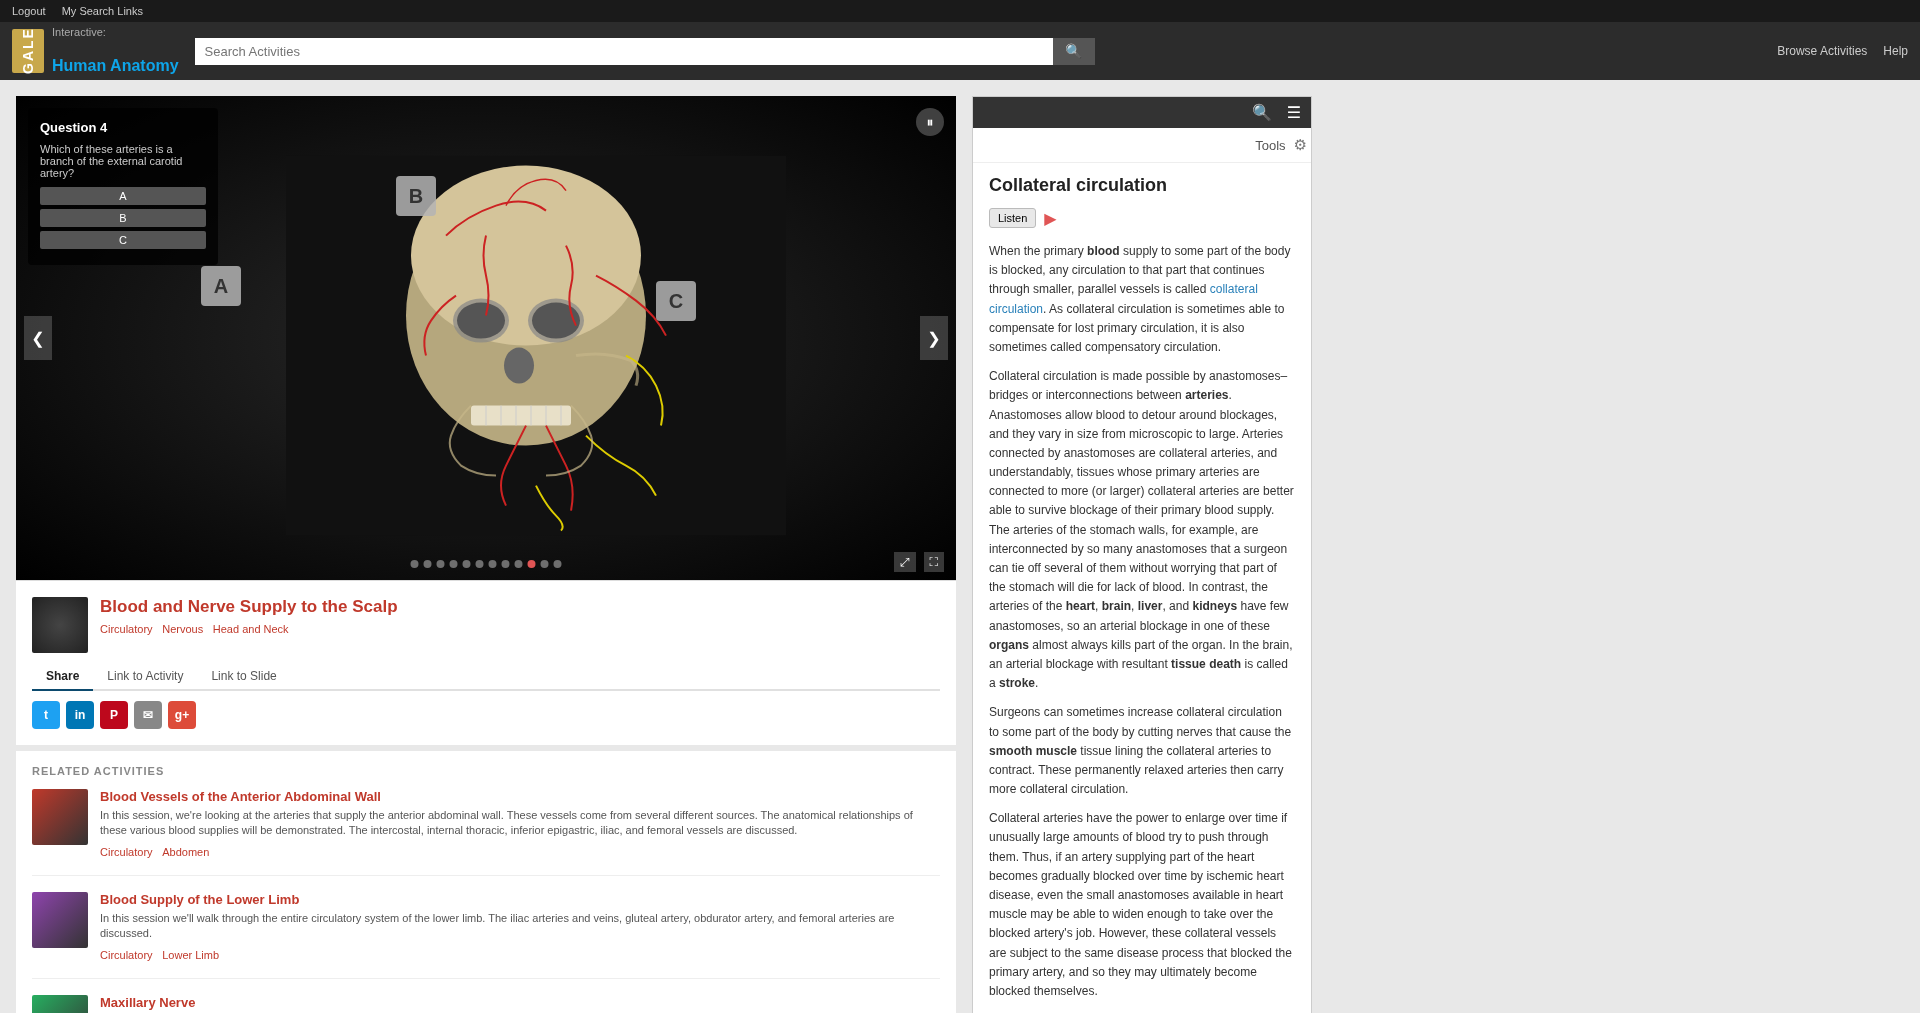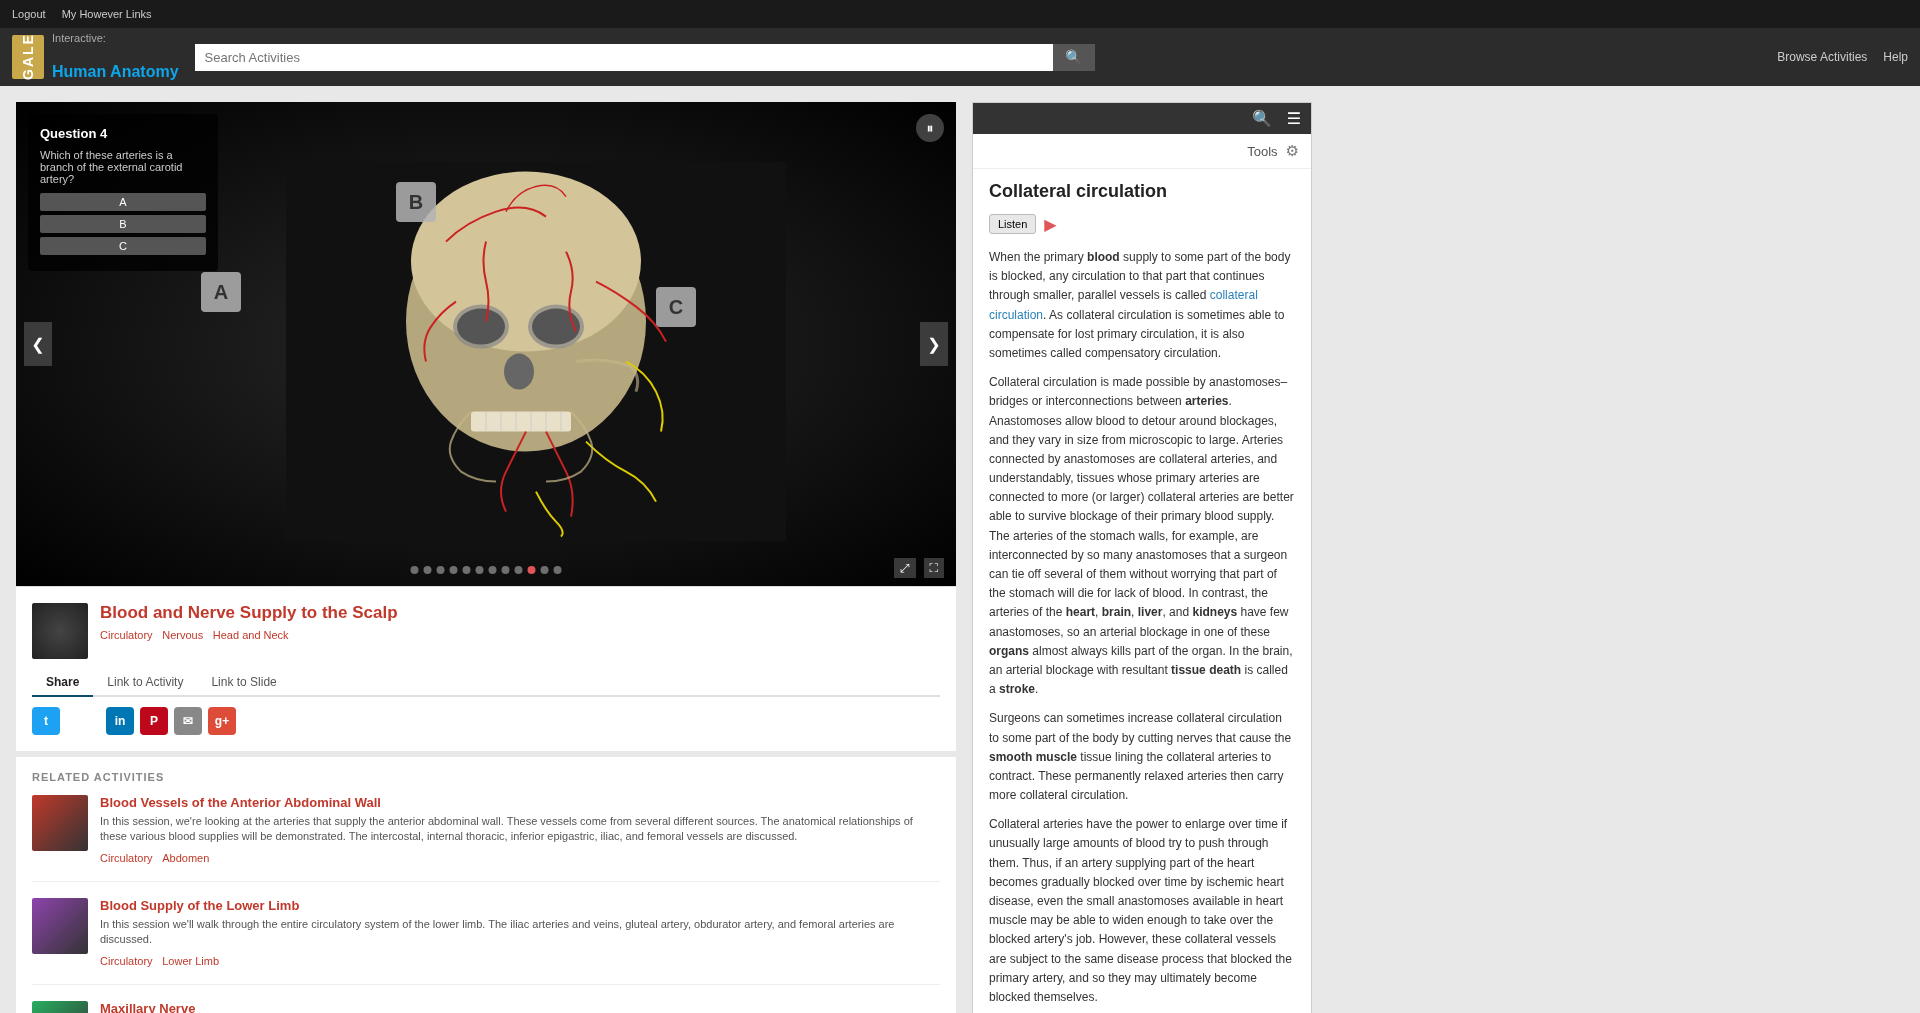--- a/index.html
+++ b/index.html
@@ -2,21 +2,21 @@
 <html><head>
   <meta charset="utf-8">
   <style>
     * { box-sizing: border-box; margin: 0; padding: 0; }
     body { font-family: Arial, sans-serif; background: #e8e8e8; font-size: 13px; }
 
     
     #topbar {
       background: #1a1a1a;
       color: #ccc;
-      height: 28px;
+      height: 22px;
       display: flex;
       align-items: center;
       padding: 0 12px;
       font-size: 11px;
       gap: 16px;
     }
     #topbar a { color: #ccc; text-decoration: none; }
 
     
     #header {
@@ -296,21 +296,21 @@
       border-radius: 4px;
       display: flex;
       align-items: center;
       justify-content: center;
       color: white;
       font-size: 12px;
       font-weight: bold;
       cursor: pointer;
     }
     .si-twitter { background: #1da1f2; }
-    .si-linkedin { background: #0077b5; margin-left: 40px; }
+    .si-linkedin { background: #0077b5; }
     .si-pinterest { background: #bd081c; }
     .si-email { background: #888; }
     .si-gplus { background: #dd4b39; }
 
     
     #related-activities {
       background: white;
       padding: 14px 16px;
       border-top: 6px solid #e8e8e8;
     }
@@ -369,21 +369,21 @@
     }
     .rph-icon {
       color: white;
       cursor: pointer;
       font-size: 16px;
     }
     #right-tools-bar {
       display: flex;
       justify-content: flex-end;
       align-items: center;
-      padding: 8px 12px;
+      padding: 8px 4px;
       border-bottom: 1px solid #eee;
       gap: 8px;
     }
     #right-tools-label { font-size: 13px; color: #555; }
     #right-tools-gear { font-size: 15px; color: #777; cursor: pointer; }
     #article-title {
       font-size: 18px;
       font-weight: bold;
       color: #222;
       padding: 12px 16px 8px;
@@ -426,21 +426,21 @@
     .skull-svg {
       width: 100%;
       height: 100%;
     }
   </style>
 </head>
 <body>
 
 <div id="topbar">
   <a>Logout</a>
-  <a>My However Links</a>
+  <a>My Search Links</a>
 </div>
 
 <div id="header">
   <div id="logo-area">
     <div id="logo-gale">GALE</div>
     <div id="logo-text">
       <div class="interactive">Interactive:</div>
       <div class="title">Human Anatomy</div>
     </div>
   </div>

